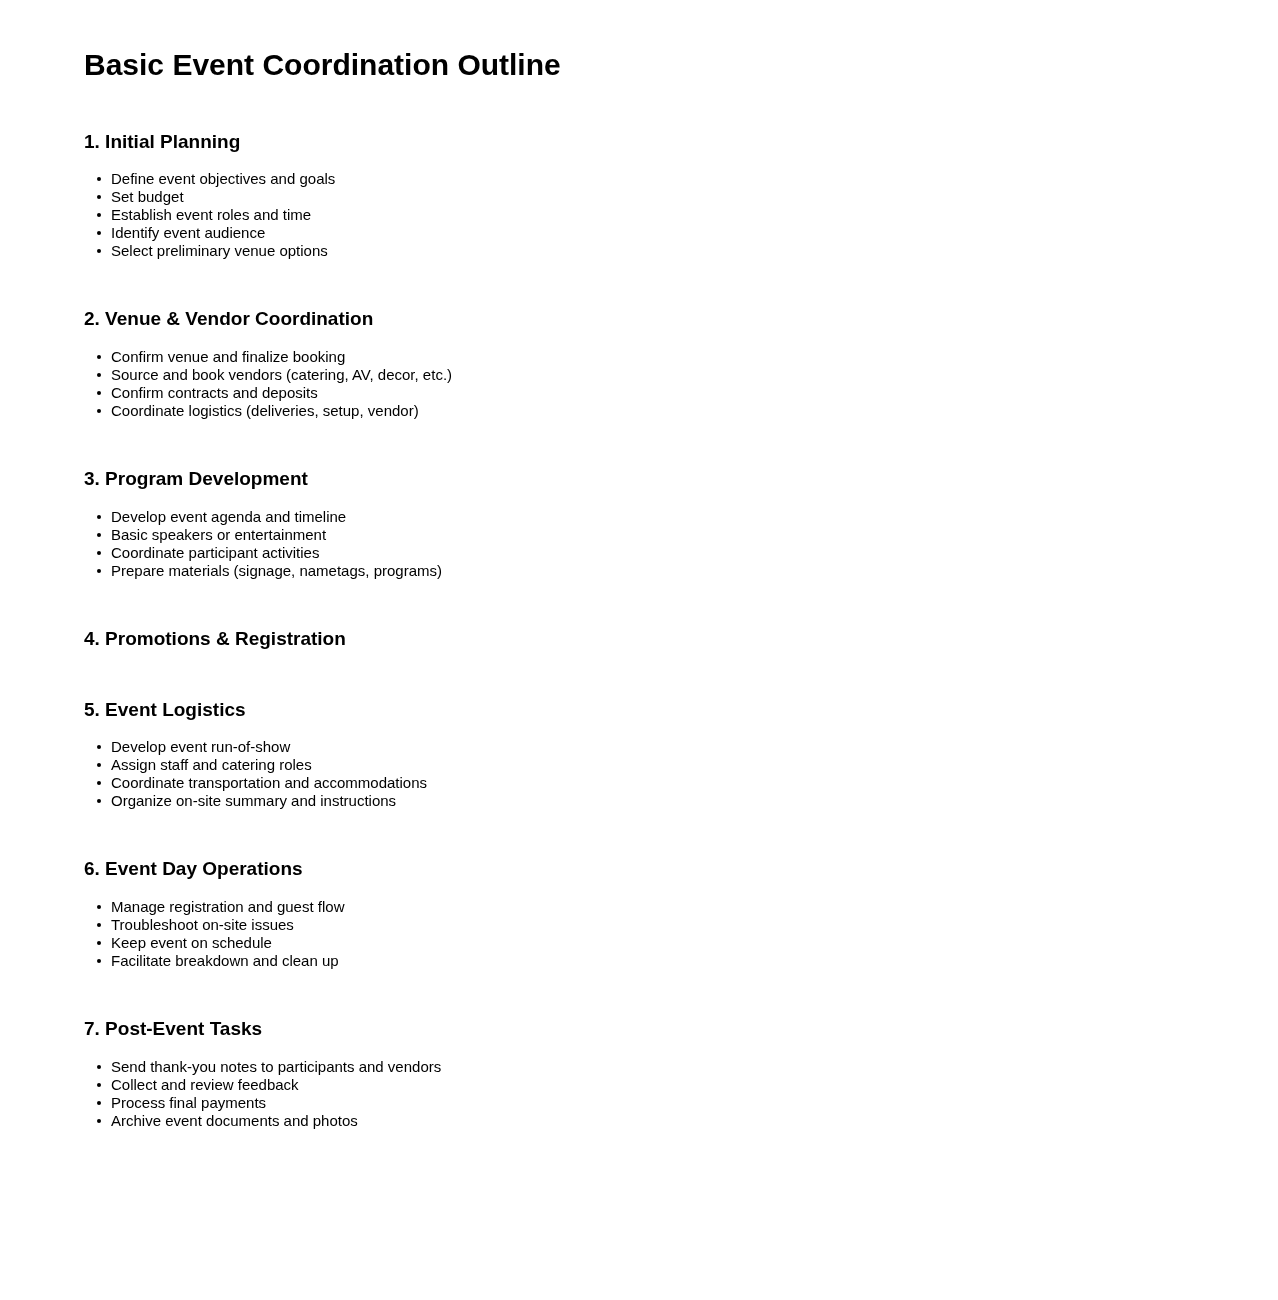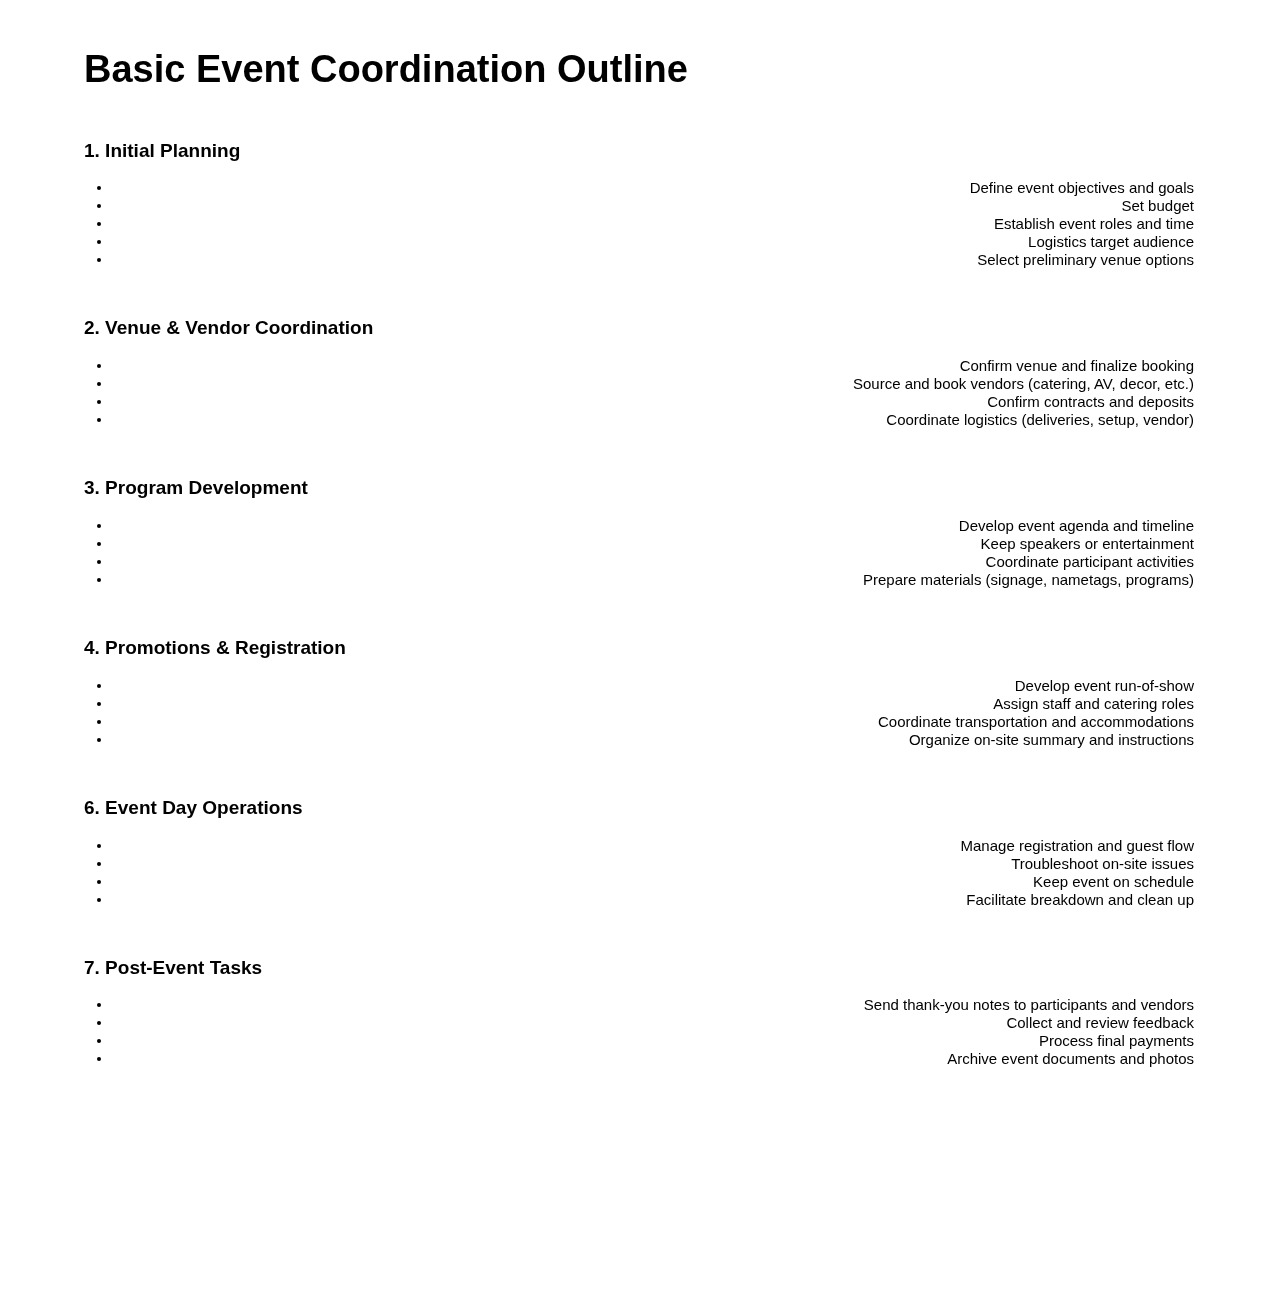--- a/index.html
+++ b/index.html
@@ -12,40 +12,39 @@
     height: 1300px;
     font-family: "Liberation Sans", "DejaVu Sans", sans-serif;
     color: #000000;
     -webkit-font-smoothing: antialiased;
   }
   .page {
     box-sizing: border-box;
     padding: 48px 84px 0 84px;
   }
   h1.doc-title {
-    font-size: 38px;
+    font-size: 30px;
     font-weight: 700;
     margin: 0 0 14px 0;
     line-height: 1.15;
     letter-spacing: 0;
   }
   .section {
     margin-top: 8px;
   }
   h3.section-heading {
     font-size: 19px;
     font-weight: 700;
     margin: 48px 0 0 0;
     line-height: 1.2;
   }
   ul.section-list {
     margin: 17px 0 30px 0;
     padding-left: 27px;
     list-style: none;
-    text-align: right;
   }
   ul.section-list li {
     position: relative;
     font-size: 15px;
     line-height: 18px;
     margin: 0;
     padding: 0;
   }
   ul.section-list li::before {
     content: "";
@@ -63,50 +62,51 @@
 
 <div class="page">
   <h1 class="doc-title">Basic Event Coordination Outline</h1>
   <div id="sections">
   <section class="section">
     <h3 class="section-heading">1. Initial Planning</h3>
     <ul class="section-list">
           <li>Define event objectives and goals</li>
           <li>Set budget</li>
           <li>Establish event roles and time</li>
-          <li>Logistics target audience</li>
+          <li>Identify event audience</li>
           <li>Select preliminary venue options</li>
         </ul>
   </section>
 
   <section class="section">
     <h3 class="section-heading">2. Venue &amp; Vendor Coordination</h3>
     <ul class="section-list">
           <li>Confirm venue and finalize booking</li>
           <li>Source and book vendors (catering, AV, decor, etc.)</li>
           <li>Confirm contracts and deposits</li>
           <li>Coordinate logistics (deliveries, setup, vendor)</li>
         </ul>
   </section>
 
   <section class="section">
     <h3 class="section-heading">3. Program Development</h3>
     <ul class="section-list">
           <li>Develop event agenda and timeline</li>
-          <li>Keep speakers or entertainment</li>
+          <li>Basic speakers or entertainment</li>
           <li>Coordinate participant activities</li>
           <li>Prepare materials (signage, nametags, programs)</li>
         </ul>
   </section>
 
   <section class="section">
     <h3 class="section-heading">4. Promotions &amp; Registration</h3>
   </section>
 
   <section class="section">
+    <h3 class="section-heading">5. Event Logistics</h3>
     <ul class="section-list">
           <li>Develop event run-of-show</li>
           <li>Assign staff and catering roles</li>
           <li>Coordinate transportation and accommodations</li>
           <li>Organize on-site summary and instructions</li>
         </ul>
   </section>
 
   <section class="section">
     <h3 class="section-heading">6. Event Day Operations</h3>

